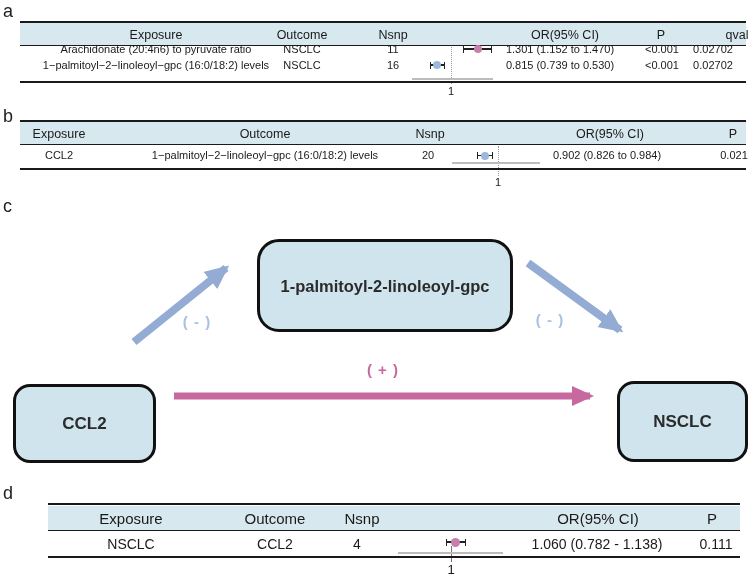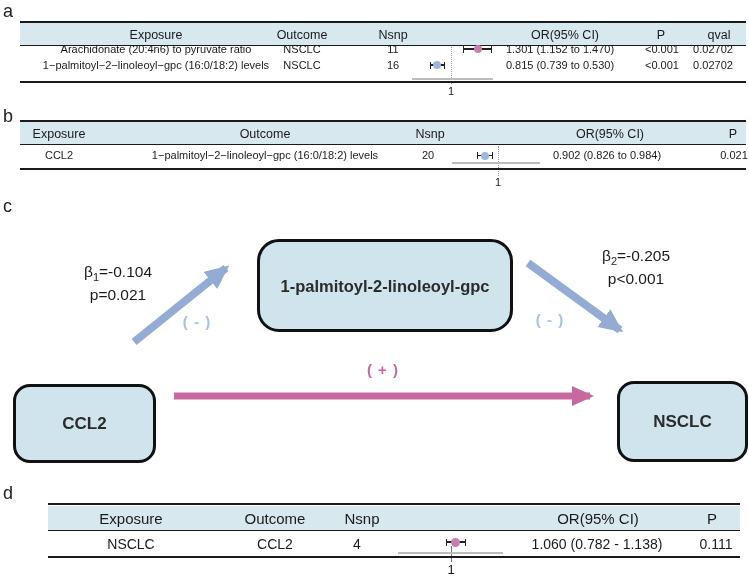--- a/index.html
+++ b/index.html
@@ -41,21 +41,21 @@
   <span class="abs panel-letter" style="left:3px;top:1px">a</span>
 
   <div class="hline" style="left:20px;top:21px;width:726px;height:2px"></div>
   <div class="hdrbg" style="left:20px;top:23px;width:726px;height:22px"></div>
 
   <span class="abs cx t12 nw" style="left:156px;top:28px">Exposure</span>
   <span class="abs cx t12 nw" style="left:302px;top:28px">Outcome</span>
   <span class="abs cx t12 nw" style="left:393px;top:28px">Nsnp</span>
   <span class="abs cx t12 nw" style="left:565px;top:28px">OR(95% CI)</span>
   <span class="abs cx t12 nw" style="left:661px;top:28px">P</span>
-  <span class="abs cx t12 nw" style="left:719px;top:28px">qval</span>
+  <span class="abs cx t12 nw" style="left:737px;top:28px">qval</span>
 
   <div class="hline" style="left:20px;top:45px;width:726px;height:1.4px"></div>
 
   <span class="abs cx t11 nw" style="left:156px;top:43px">Arachidonate (20:4n6) to pyruvate ratio</span>
   <span class="abs cx t11 nw" style="left:302px;top:43px">NSCLC</span>
   <span class="abs cx t11 nw" style="left:393px;top:43px">11</span>
   <span class="abs cx t11 nw" style="left:560px;top:43px">1.301 (1.152 to 1.470)</span>
   <span class="abs cx t11 nw" style="left:662px;top:43px">&lt;0.001</span>
   <span class="abs cx t11 nw" style="left:713px;top:43px">0.02702</span>
 
@@ -128,28 +128,20 @@
       <div>1-palmitoyl-2-linoleoyl-gpc</div>
     </div>
   </div>
   <div class="box" style="left:13px;top:359px;width:137px;height:73px;border-radius:17px;font-size:17px">
     <span>CCL2</span>
   </div>
   <div class="box" style="left:617px;top:356px;width:125px;height:75px;border-radius:17px;font-size:17px">
     <span>NSCLC</span>
   </div>
 
-  <div class="abs cx ctext beta" style="left:118px;top:263px">
-    <div><span>β</span><sub>1</sub><span>=-0.104</span></div>
-    <div>p=0.021</div>
-  </div>
-  <div class="abs cx ctext beta" style="left:636px;top:247px">
-    <div><span>β</span><sub>2</sub><span>=-0.205</span></div>
-    <div>p&lt;0.001</div>
-  </div>
 
   <span class="abs cx sign sign-blue nw" style="left:197px;top:313px">( - )</span>
   <span class="abs cx sign sign-blue nw" style="left:550px;top:311px">( - )</span>
   <span class="abs cx sign sign-pink nw" style="left:383px;top:361px">( + )</span>
 
   <span class="abs panel-letter" style="left:3px;top:483px">d</span>
 
   <div class="hline" style="left:48px;top:503px;width:692px;height:2.4px"></div>
   <div class="hdrbg" style="left:48px;top:506px;width:692px;height:24px"></div>
 

